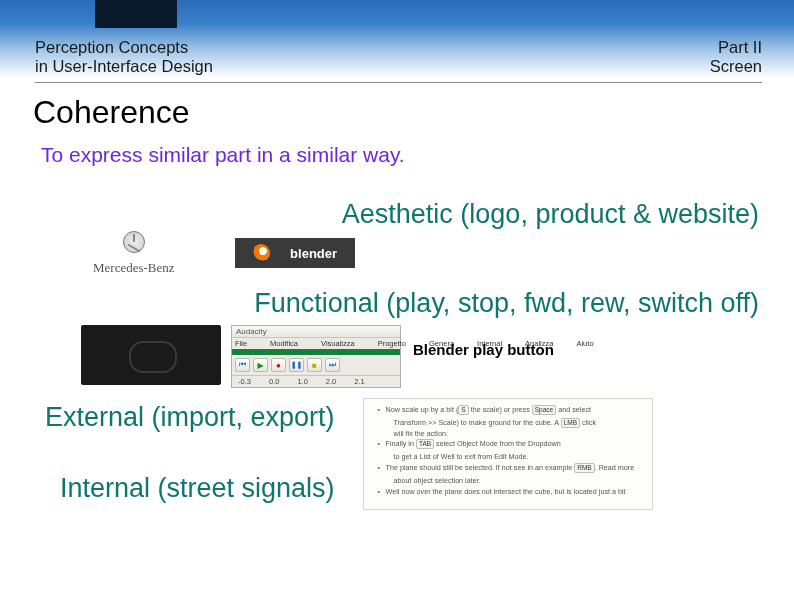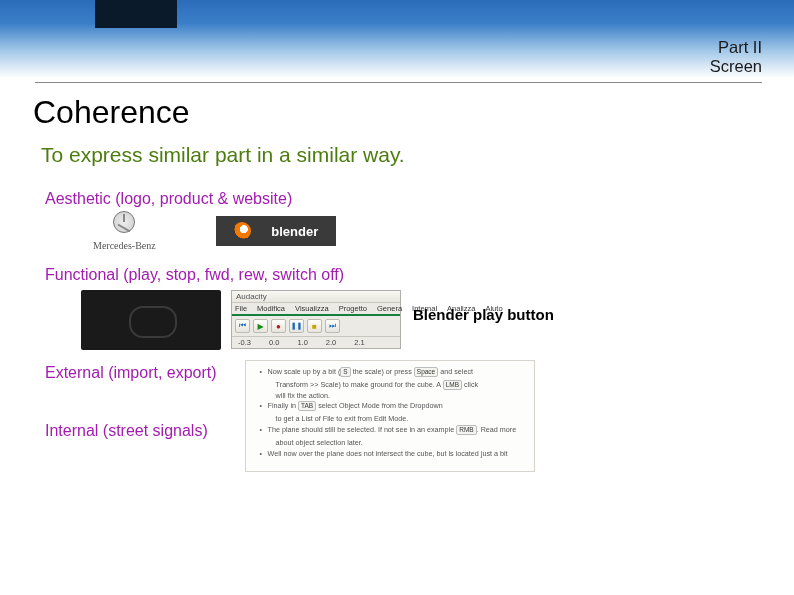--- a/index.html
+++ b/index.html
@@ -55,43 +55,44 @@
   }
   .slide-title {
     font-size: 32px;
     font-weight: 400;
     color: #000;
     margin-top: 6px;
     margin-bottom: 12px;
   }
   .subtitle {
     font-size: 21px;
-    color: #4d7c0f;
+    color: #6d28d9;
     margin-left: 8px;
-    margin-bottom: 23px;
+    margin-bottom: 32px;
   }
   .section-heading {
-    font-size: 16px;
-    color: #a21caf;
+    font-size: 27px;
+    color: #0f766e;
     margin-left: 12px;
     margin-bottom: 6px;
+    text-align: right;
   }
   .logos-row {
     display: flex;
     align-items: center;
     gap: 60px;
     margin-left: 60px;
     margin-bottom: 18px;
     height: 34px;
   }
   .mb-logo {
     display: flex;
     flex-direction: column;
     align-items: center;
-    font-size: 10px;
+    font-size: 13px;
     color: #555;
     font-family: Georgia, serif;
     gap: 7px;
   }
   .mb-star {
     width: 22px;
     height: 22px;
     border: 1px solid #777;
     border-radius: 50%;
     position: relative;
@@ -165,23 +166,23 @@
   }
   .toolbar-title {
     background: linear-gradient(#f8f8f4,#e8e6de);
     border-bottom: 1px solid #c8c6be;
     padding: 1px 4px;
     font-size: 8px;
     color: #555;
   }
   .toolbar-menu {
     display: flex;
-    gap: 10px;
+    gap: 23px;
     padding: 1px 3px;
-    border-bottom: 2px solid #15803d;
+    border-bottom: 6px solid #15803d;
     font-size: 7.5px;
   }
   .toolbar-icons {
     display: flex;
     gap: 3px;
     padding: 3px 3px;
     align-items: center;
     border-bottom: 1px solid #c8c6be;
   }
   .tb-btn {
@@ -256,20 +257,24 @@
     font-size: 6.5px;
     color: #333;
     line-height: 1.2;
   }
 </style>
 </head>
 <body>
 
 <div class="header-banner">
   <div class="header-dark-block"></div>
+  <div class="header-text-left">
+    <div>Perception Concepts</div>
+    <div>in User-Interface Design</div>
+  </div>
   <div class="header-text-right">
     <div>Part II</div>
     <div>Screen</div>
   </div>
 </div>
 <div class="header-rule"></div>
 
 <div class="content">
 
   <h1 class="slide-title">Coherence</h1>
@@ -343,21 +348,21 @@
       <div class="bullet">
         <span>Now scale up by a bit (</span><span class="kbd">S</span><span> the scale) or press </span><span class="kbd">Space</span><span> and select</span>
       </div>
       <div class="sub">
         <span>Transform &gt;&gt; Scale) to make ground for the cube. A </span><span class="kbd">LMB</span><span> click</span>
       </div>
       <div class="sub">will fix the action.</div>
       <div class="bullet">
         <span>Finally in </span><span class="kbd">TAB</span><span> select Object Mode from the Dropdown</span>
       </div>
-      <div class="sub">to get a List of File to exit from Edit Mode.</div>
+      <div class="sub">to get a List of Well to exit from Edit Mode.</div>
       <div class="bullet">
         <span>The plane should still be selected. If not see in an example </span><span class="kbd">RMB</span><span>. Read more</span>
       </div>
       <div class="sub">about object selection later.</div>
       <div class="bullet">Well now over the plane does not intersect the cube, but is located just a bit</div>
     </div>
   </div>
 
 </div>
 

